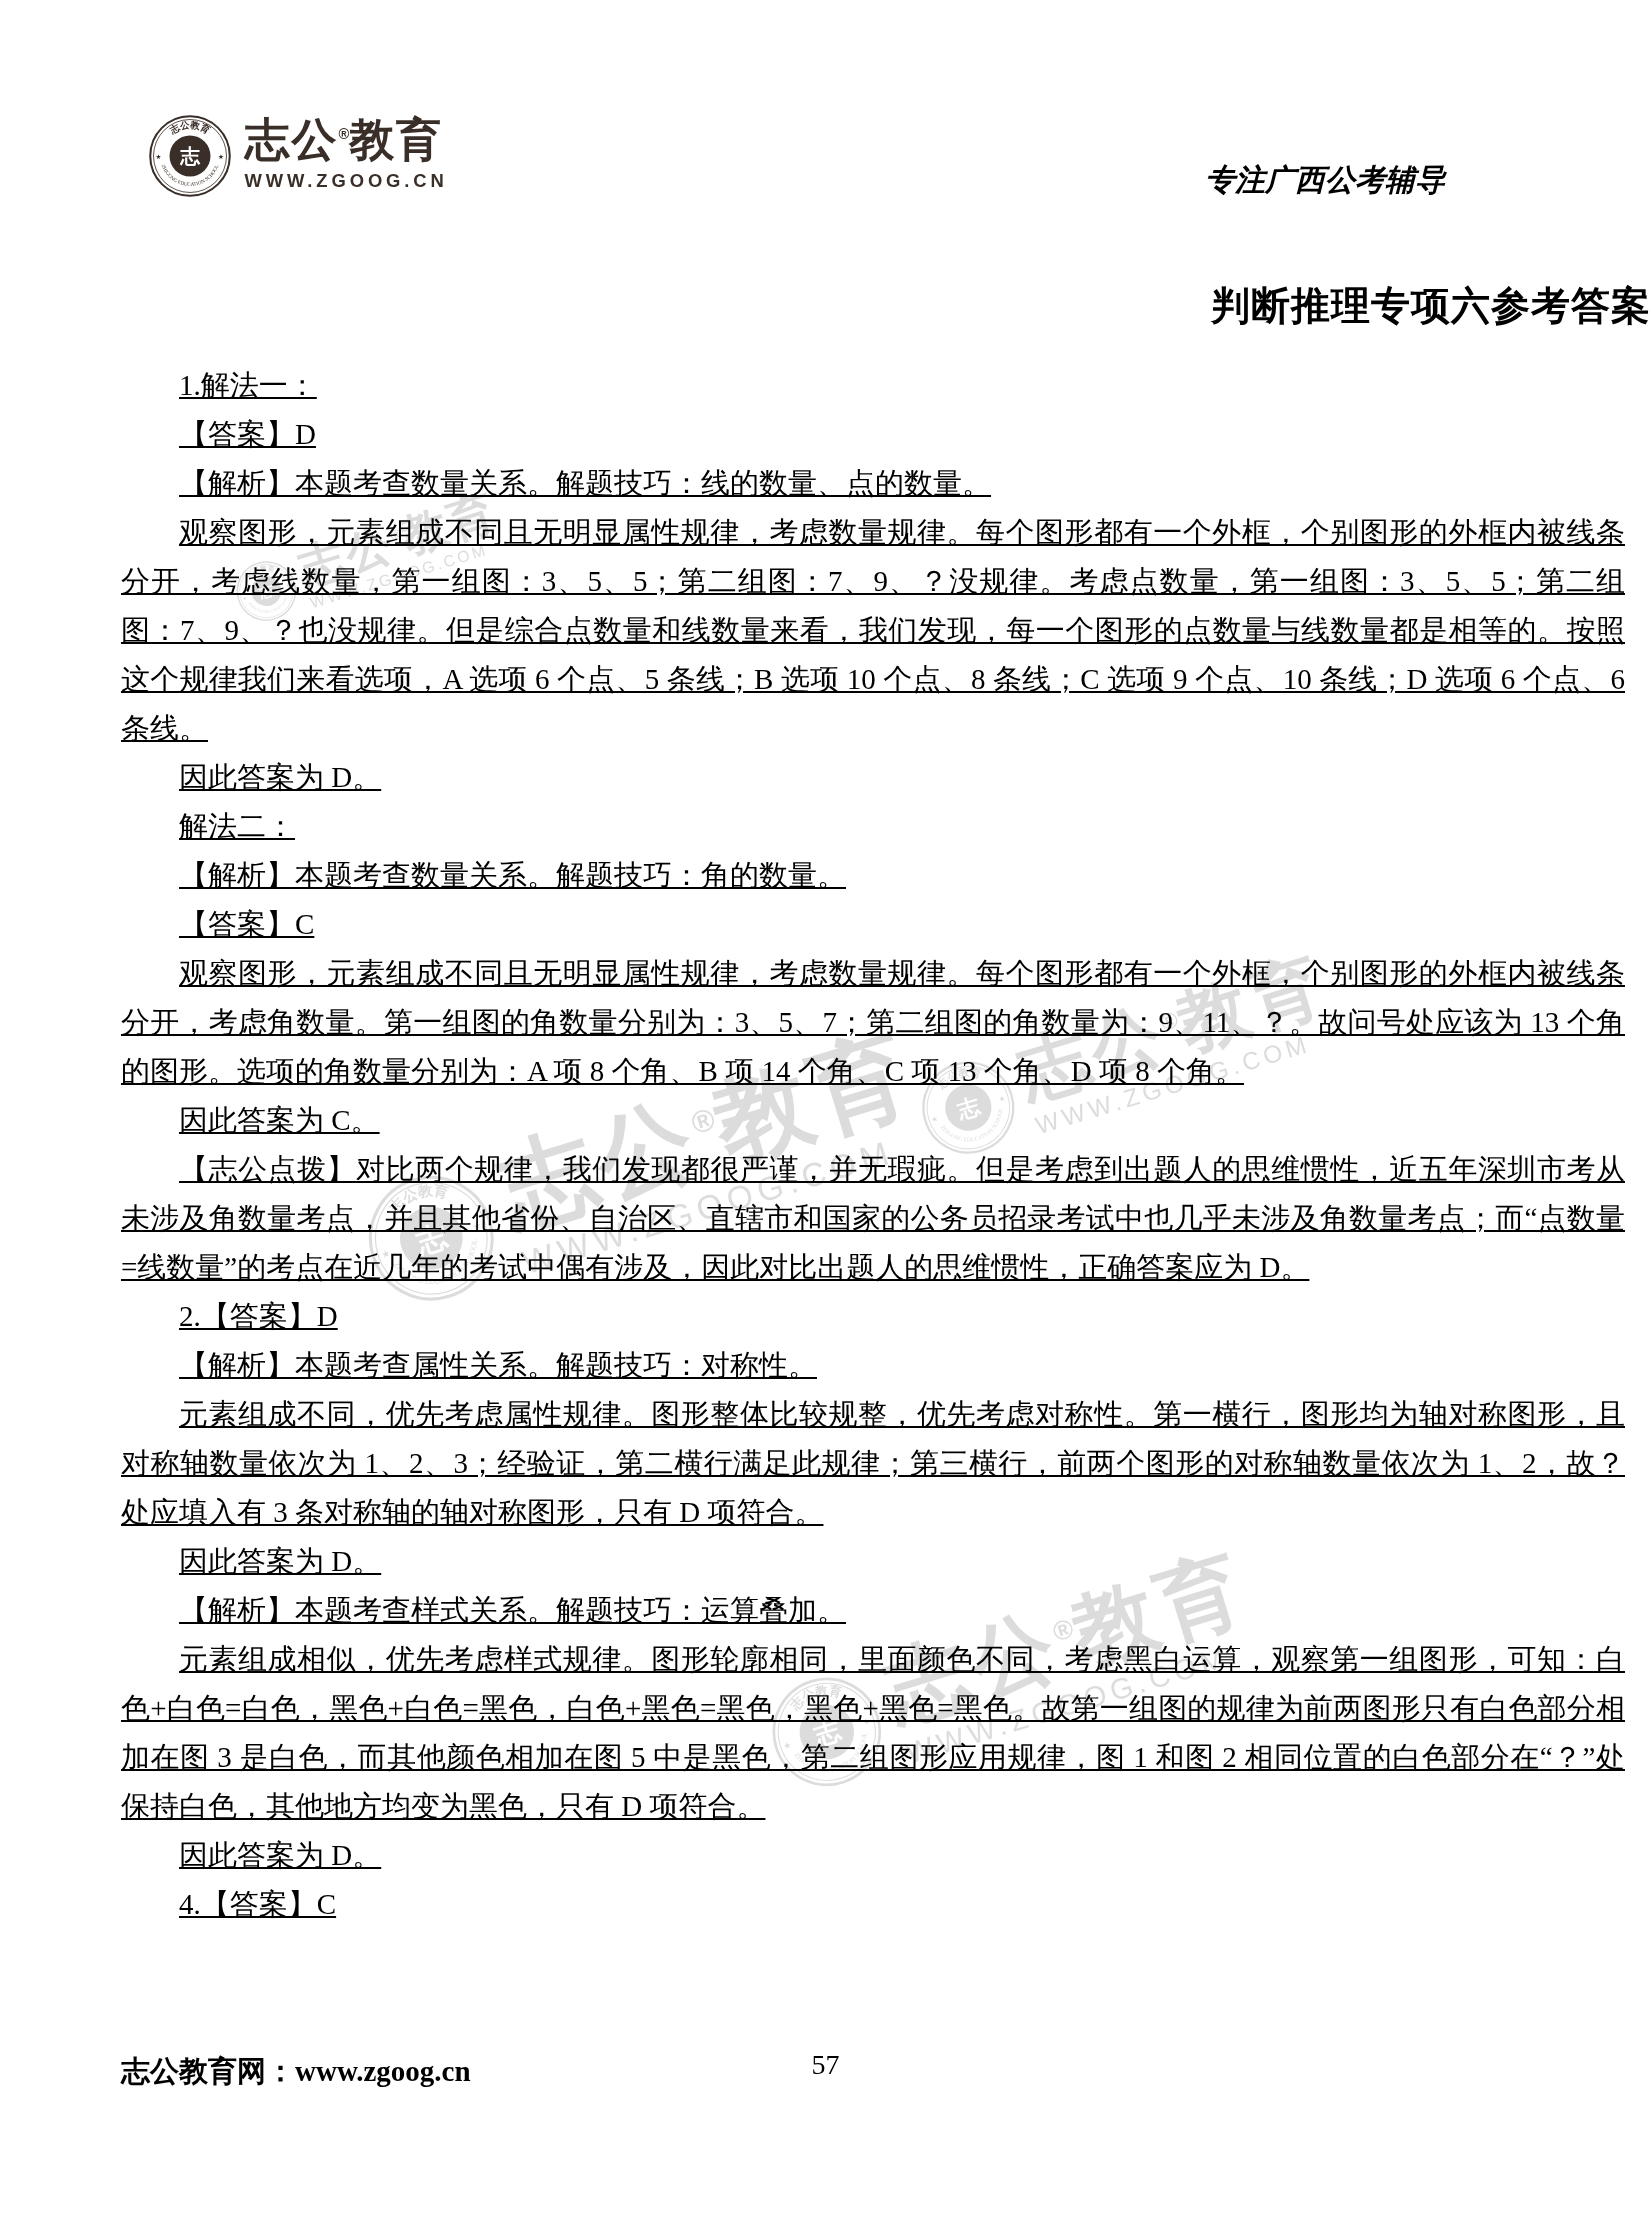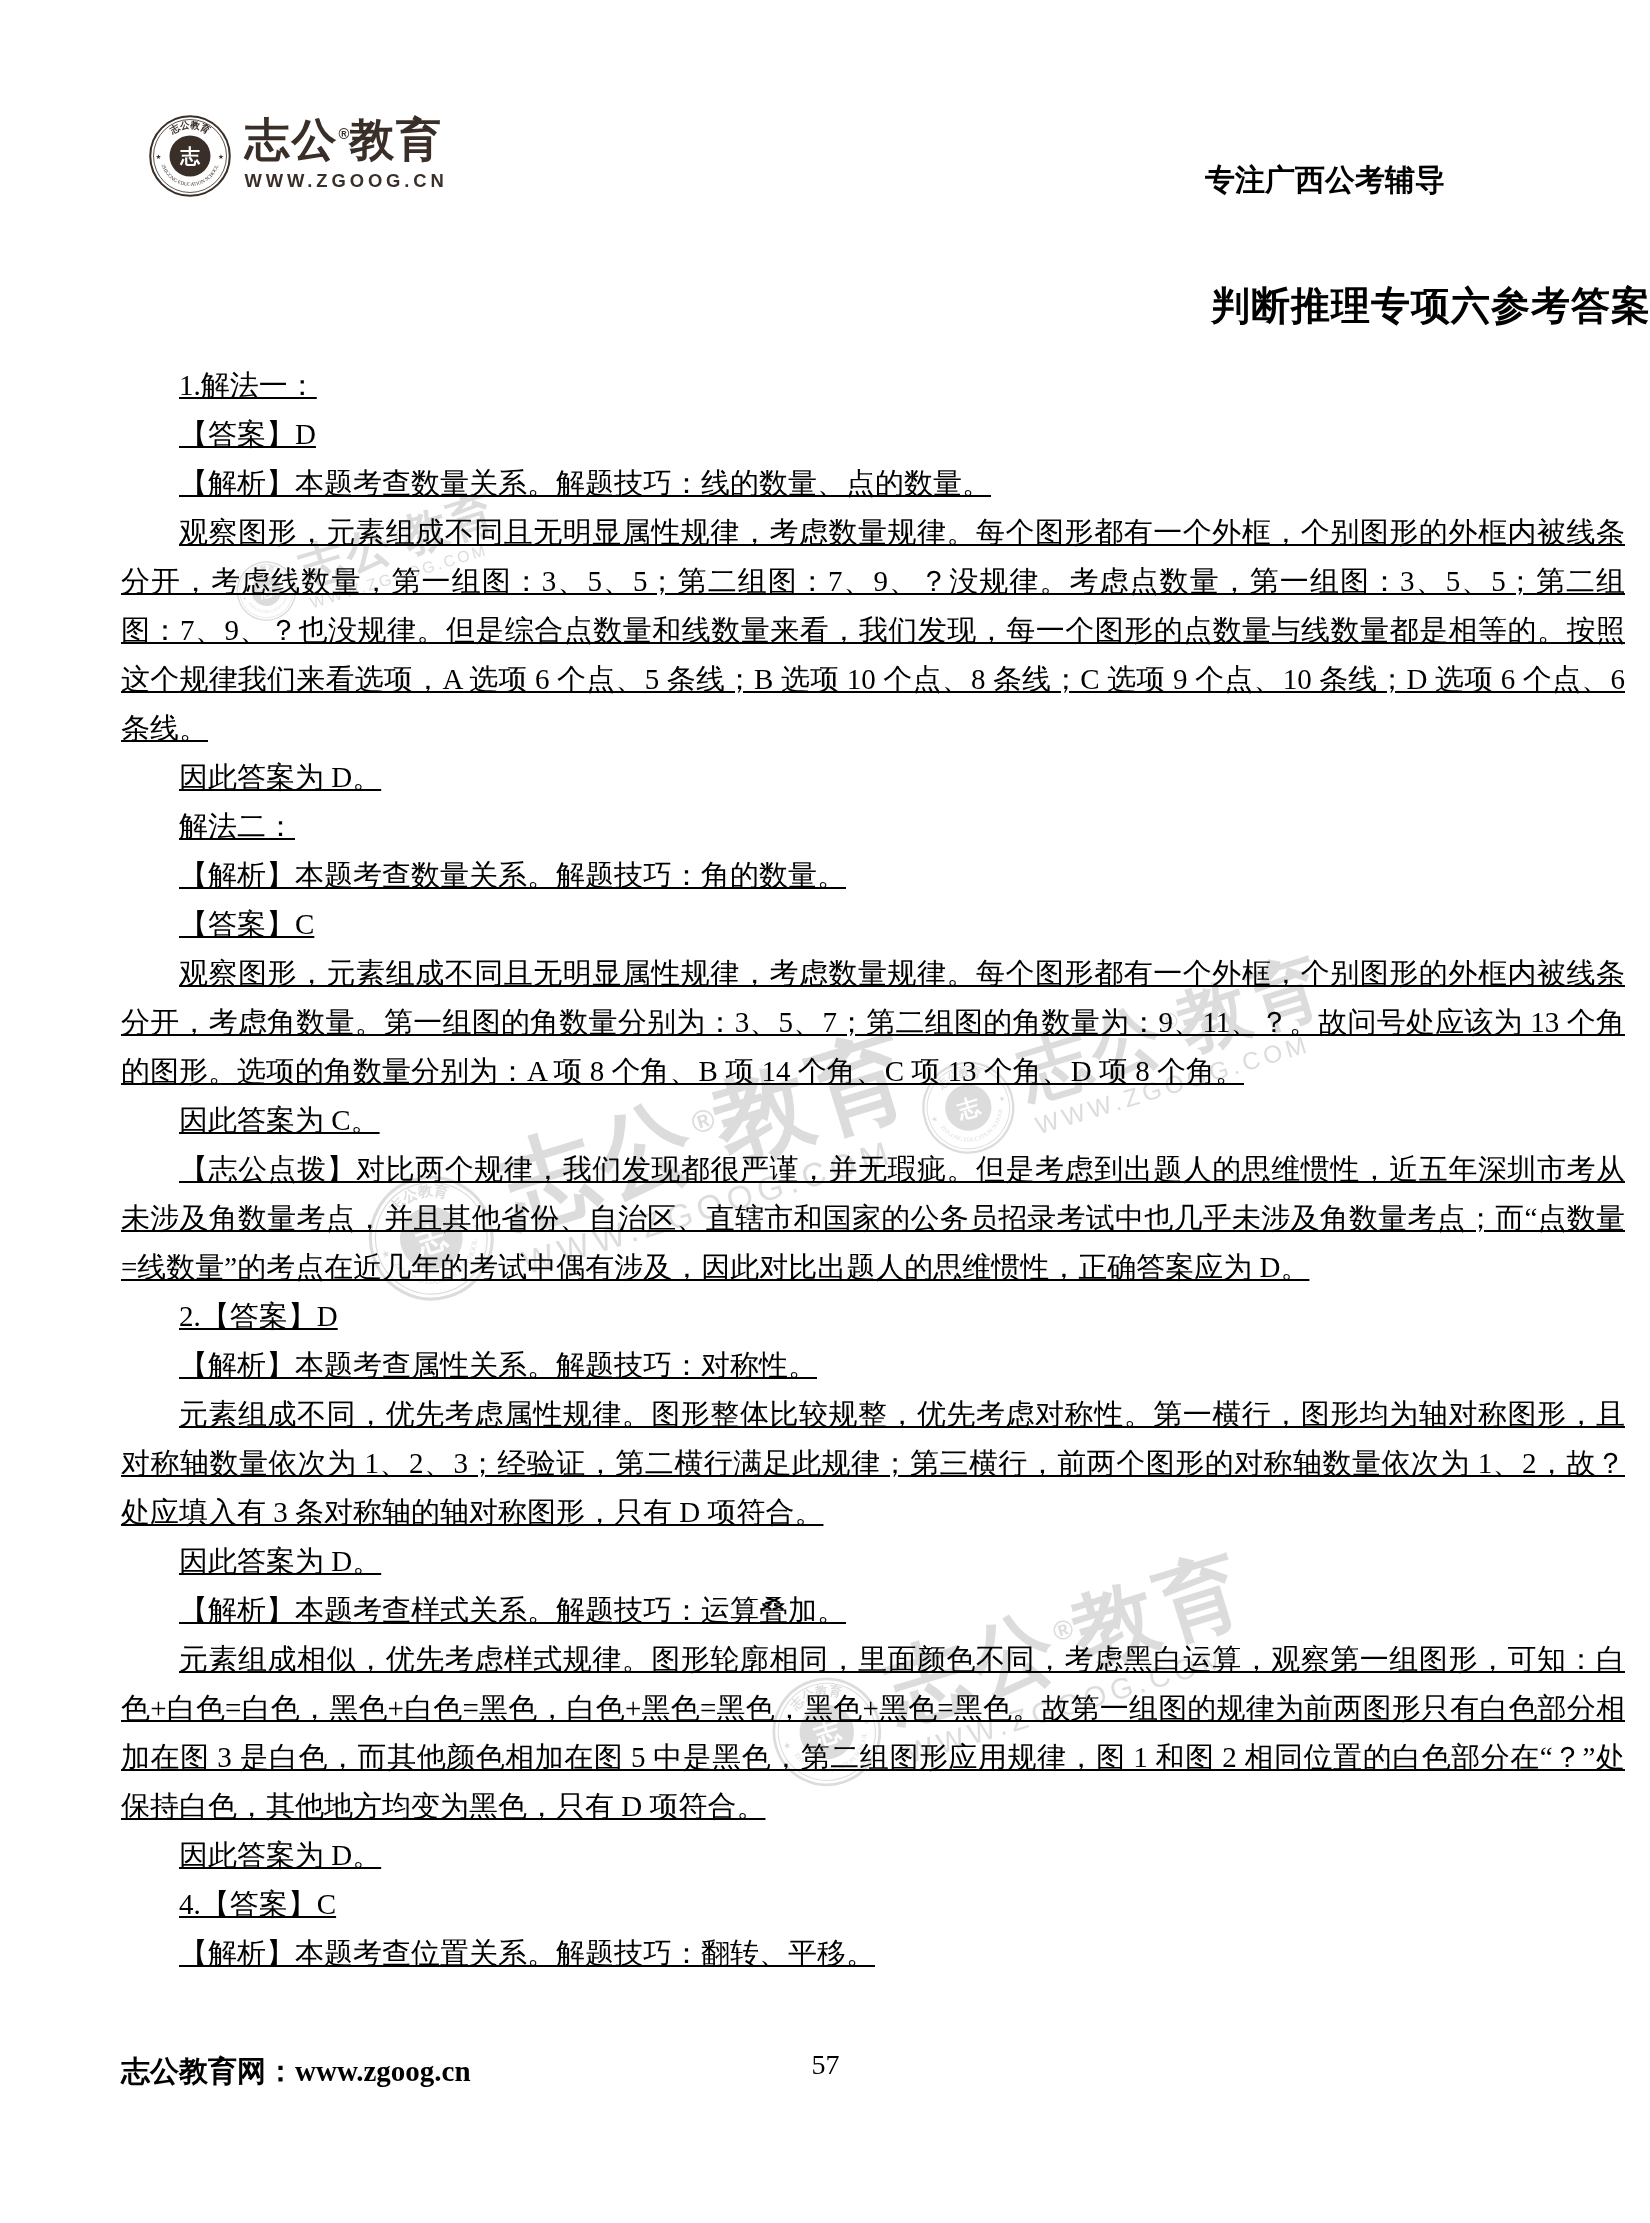--- a/index.html
+++ b/index.html
@@ -8,21 +8,21 @@
     overflow:hidden; font-family:"Liberation Serif", serif; color:#000;
   }
 
   
   .logo { position:absolute; left:149px; top:115px; display:flex; align-items:flex-start; color:#3a2f28; }
   .logo-seal { width:82px; height:82px; flex:0 0 auto; }
   .logo-textcol { margin-left:13.6px; display:flex; flex-direction:column; }
   .logo-brand { font-family:"Liberation Sans", sans-serif; font-weight:bold; font-size:45px; line-height:1.1; letter-spacing:1.9px; }
   .logo-reg { font-size:14.6px; vertical-align:super; letter-spacing:0; }
   .logo-site { font-family:"Liberation Sans", sans-serif; font-weight:bold; font-size:18.4px; letter-spacing:3.9px; margin-top:5.8px; }
-  .slogan { position:absolute; right:206px; top:160px; font-size:30px; font-weight:bold; color:#000; }
+  .slogan { position:absolute; right:206px; top:160px; font-size:30px; font-weight:bold; color:#000;font-style:italic; }
 
   
   .doc-title { position:absolute; left:0; right:0; top:279px; margin:0; text-align:right;
     font-family:"Liberation Sans", sans-serif; font-size:39px; font-weight:bold; letter-spacing:1px; color:#000; }
 
   
   .content { position:absolute; left:121px; top:361px; width:1504px;text-decoration:underline; }
   .content p { margin:0; font-size:29px; line-height:49px; text-align:justify; text-indent:2em; }
 
   
@@ -139,20 +139,19 @@
     <p>因此答案为 C。</p>
     <p>【志公点拨】对比两个规律，我们发现都很严谨，并无瑕疵。但是考虑到出题人的思维惯性，近五年深圳市考从未涉及角数量考点，并且其他省份、自治区、直辖市和国家的公务员招录考试中也几乎未涉及角数量考点；而“点数量=线数量”的考点在近几年的考试中偶有涉及，因此对比出题人的思维惯性，正确答案应为 D。</p>
     <p>2.【答案】D</p>
     <p>【解析】本题考查属性关系。解题技巧：对称性。</p>
     <p>元素组成不同，优先考虑属性规律。图形整体比较规整，优先考虑对称性。第一横行，图形均为轴对称图形，且对称轴数量依次为 1、2、3；经验证，第二横行满足此规律；第三横行，前两个图形的对称轴数量依次为 1、2，故？处应填入有 3 条对称轴的轴对称图形，只有 D 项符合。</p>
     <p>因此答案为 D。</p>
     <p>【解析】本题考查样式关系。解题技巧：运算叠加。</p>
     <p>元素组成相似，优先考虑样式规律。图形轮廓相同，里面颜色不同，考虑黑白运算，观察第一组图形，可知：白色+白色=白色，黑色+白色=黑色，白色+黑色=黑色，黑色+黑色=黑色。故第一组图的规律为前两图形只有白色部分相加在图 3 是白色，而其他颜色相加在图 5 中是黑色，第二组图形应用规律，图 1 和图 2 相同位置的白色部分在“？”处保持白色，其他地方均变为黑色，只有 D 项符合。</p>
     <p>因此答案为 D。</p>
     <p>4.【答案】C</p>
-    <p>【解析】本题考查位置关系。解题技巧：翻转、平移。</p>
   </div>
 
   <div class="footer-site">志公教育网：www.zgoog.cn</div>
   <div class="footer-page">57</div>
 
 </div>
 
 
 </body></html>

